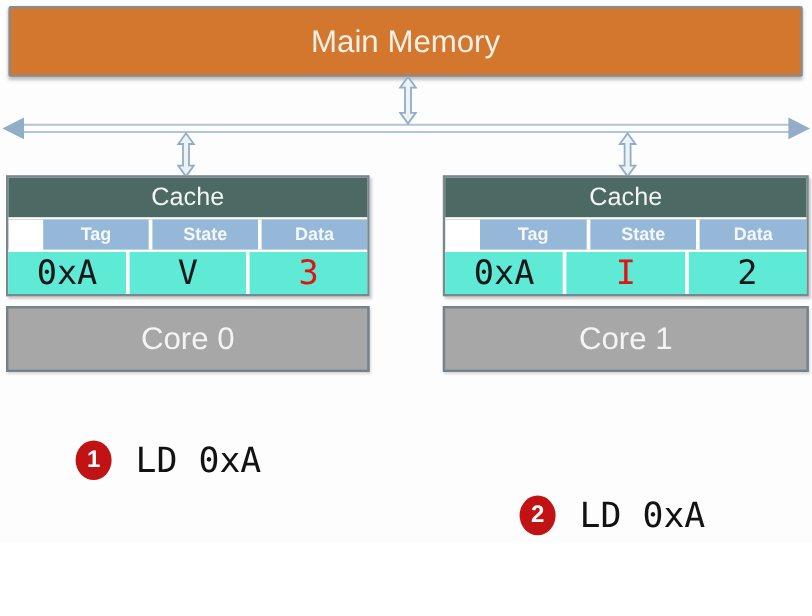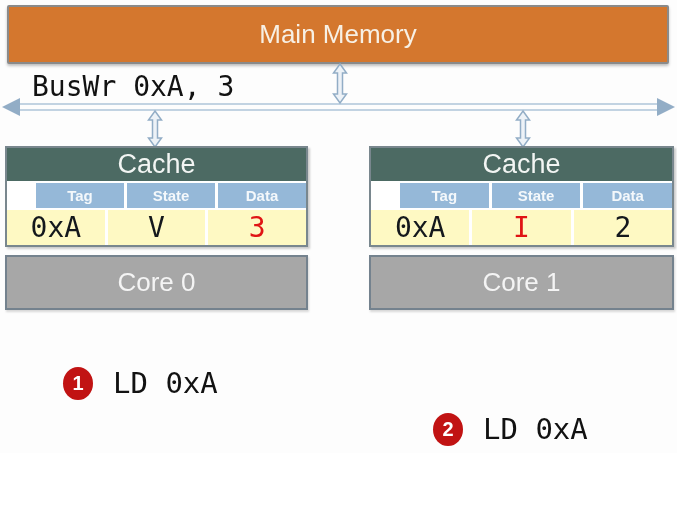--- a/index.html
+++ b/index.html
@@ -28,33 +28,33 @@
 
   
   .cache{
     position:absolute;top:146px;height:97px;
     border:2px solid #79878e;box-shadow:2px 2px 2px rgba(0,0,0,.2);
     display:flex;flex-direction:column;background:#fff;
   }
   #cache-0{left:5px;width:299px;}
   #cache-1{left:369px;width:301px;}
   .cache-title{
-    flex:0 0 33px;background:#4c6a63;color:#f2f5f3;font-size:27px;
+    flex:0 0 33px;background:#4c6a63;color:#f2f5f3;font-size:21px;
     display:flex;align-items:center;justify-content:center;
     border-bottom:2px solid #ffffff;
   }
   .cache-cols{flex:0 0 25px;display:flex;border-bottom:2px solid #ffffff;padding-left:29px;}
   .col-cell{
     flex:1;background:#95b8d8;color:#f4f8fb;font-size:15px;font-weight:bold;
     display:flex;align-items:center;justify-content:center;
   }
   .col-cell + .col-cell{border-left:3px solid #ffffff;}
   .cache-row{flex:1;display:flex;}
   .row-cell{
-    flex:1;background:#fef9c3;color:#14181c;font-size:28px;
+    flex:1;background:#5eead4;color:#14181c;font-size:28px;
     display:flex;align-items:center;justify-content:center;
   }
   .row-cell + .row-cell{border-left:3px solid #ffffff;}
   .red{color:#e01414;}
 
   
   .core{
     position:absolute;top:255px;height:51px;
     background:#a7a7a7;border:2px solid #74828e;
     box-shadow:1px 2px 2px rgba(0,0,0,.15);
@@ -90,21 +90,20 @@
       <line x1="17" y1="104" x2="660" y2="104" stroke="#aec5d8" stroke-width="1.6"></line>
       <line x1="17" y1="110" x2="660" y2="110" stroke="#aec5d8" stroke-width="1.6"></line>
       <polygon points="2,107 20,98 20,116" fill="#92adc6"></polygon>
       <polygon points="675,107 657,98 657,116" fill="#92adc6"></polygon>
     </g>
     <polygon points="340,64 346.5,73 342.5,73 342.5,94 346.5,94 340,103 333.5,94 337.5,94 337.5,73 333.5,73" fill="#edf2f7" stroke="#92adc6" stroke-width="1.5"></polygon>
     <polygon points="155,111 161.5,120 157.5,120 157.5,138 161.5,138 155,147 148.5,138 152.5,138 152.5,120 148.5,120" fill="#edf2f7" stroke="#92adc6" stroke-width="1.5"></polygon>
     <polygon points="523,111 529.5,120 525.5,120 525.5,138 529.5,138 523,147 516.5,138 520.5,138 520.5,120 516.5,120" fill="#edf2f7" stroke="#92adc6" stroke-width="1.5"></polygon>
   </svg>
 
-  <div id="bus-label" class="mono">BusWr 0xA, 3</div>
 
   <div id="cache-0" class="cache">
     <div class="cache-title">Cache</div>
     <div class="cache-cols">
       <div class="col-cell">Tag</div>
       <div class="col-cell">State</div>
       <div class="col-cell">Data</div>
     </div>
     <div class="cache-row mono">
       <div class="row-cell">0xA</div>

